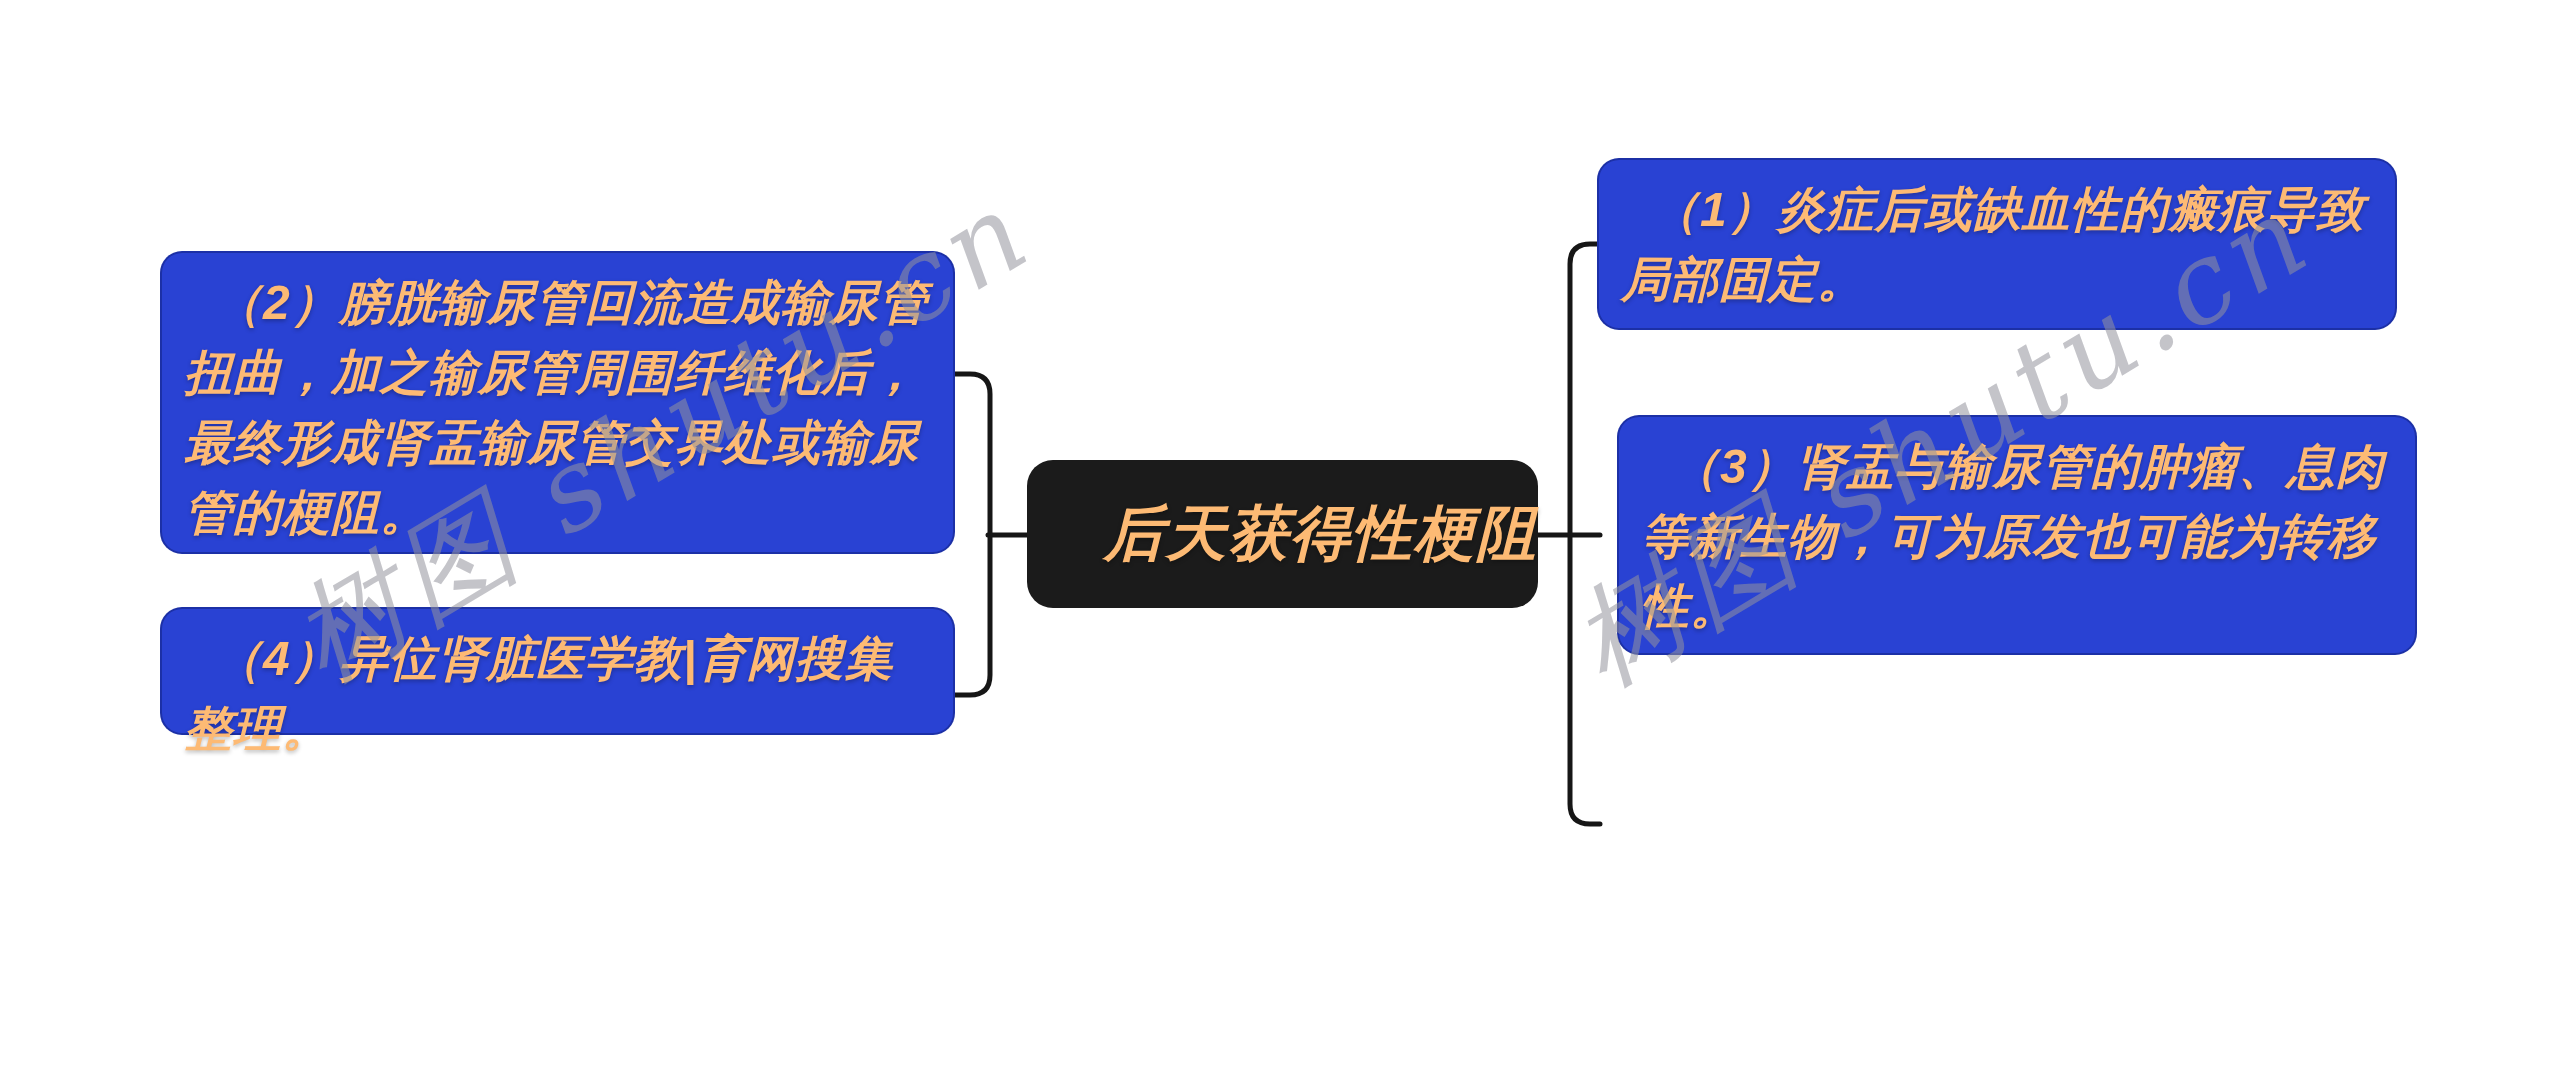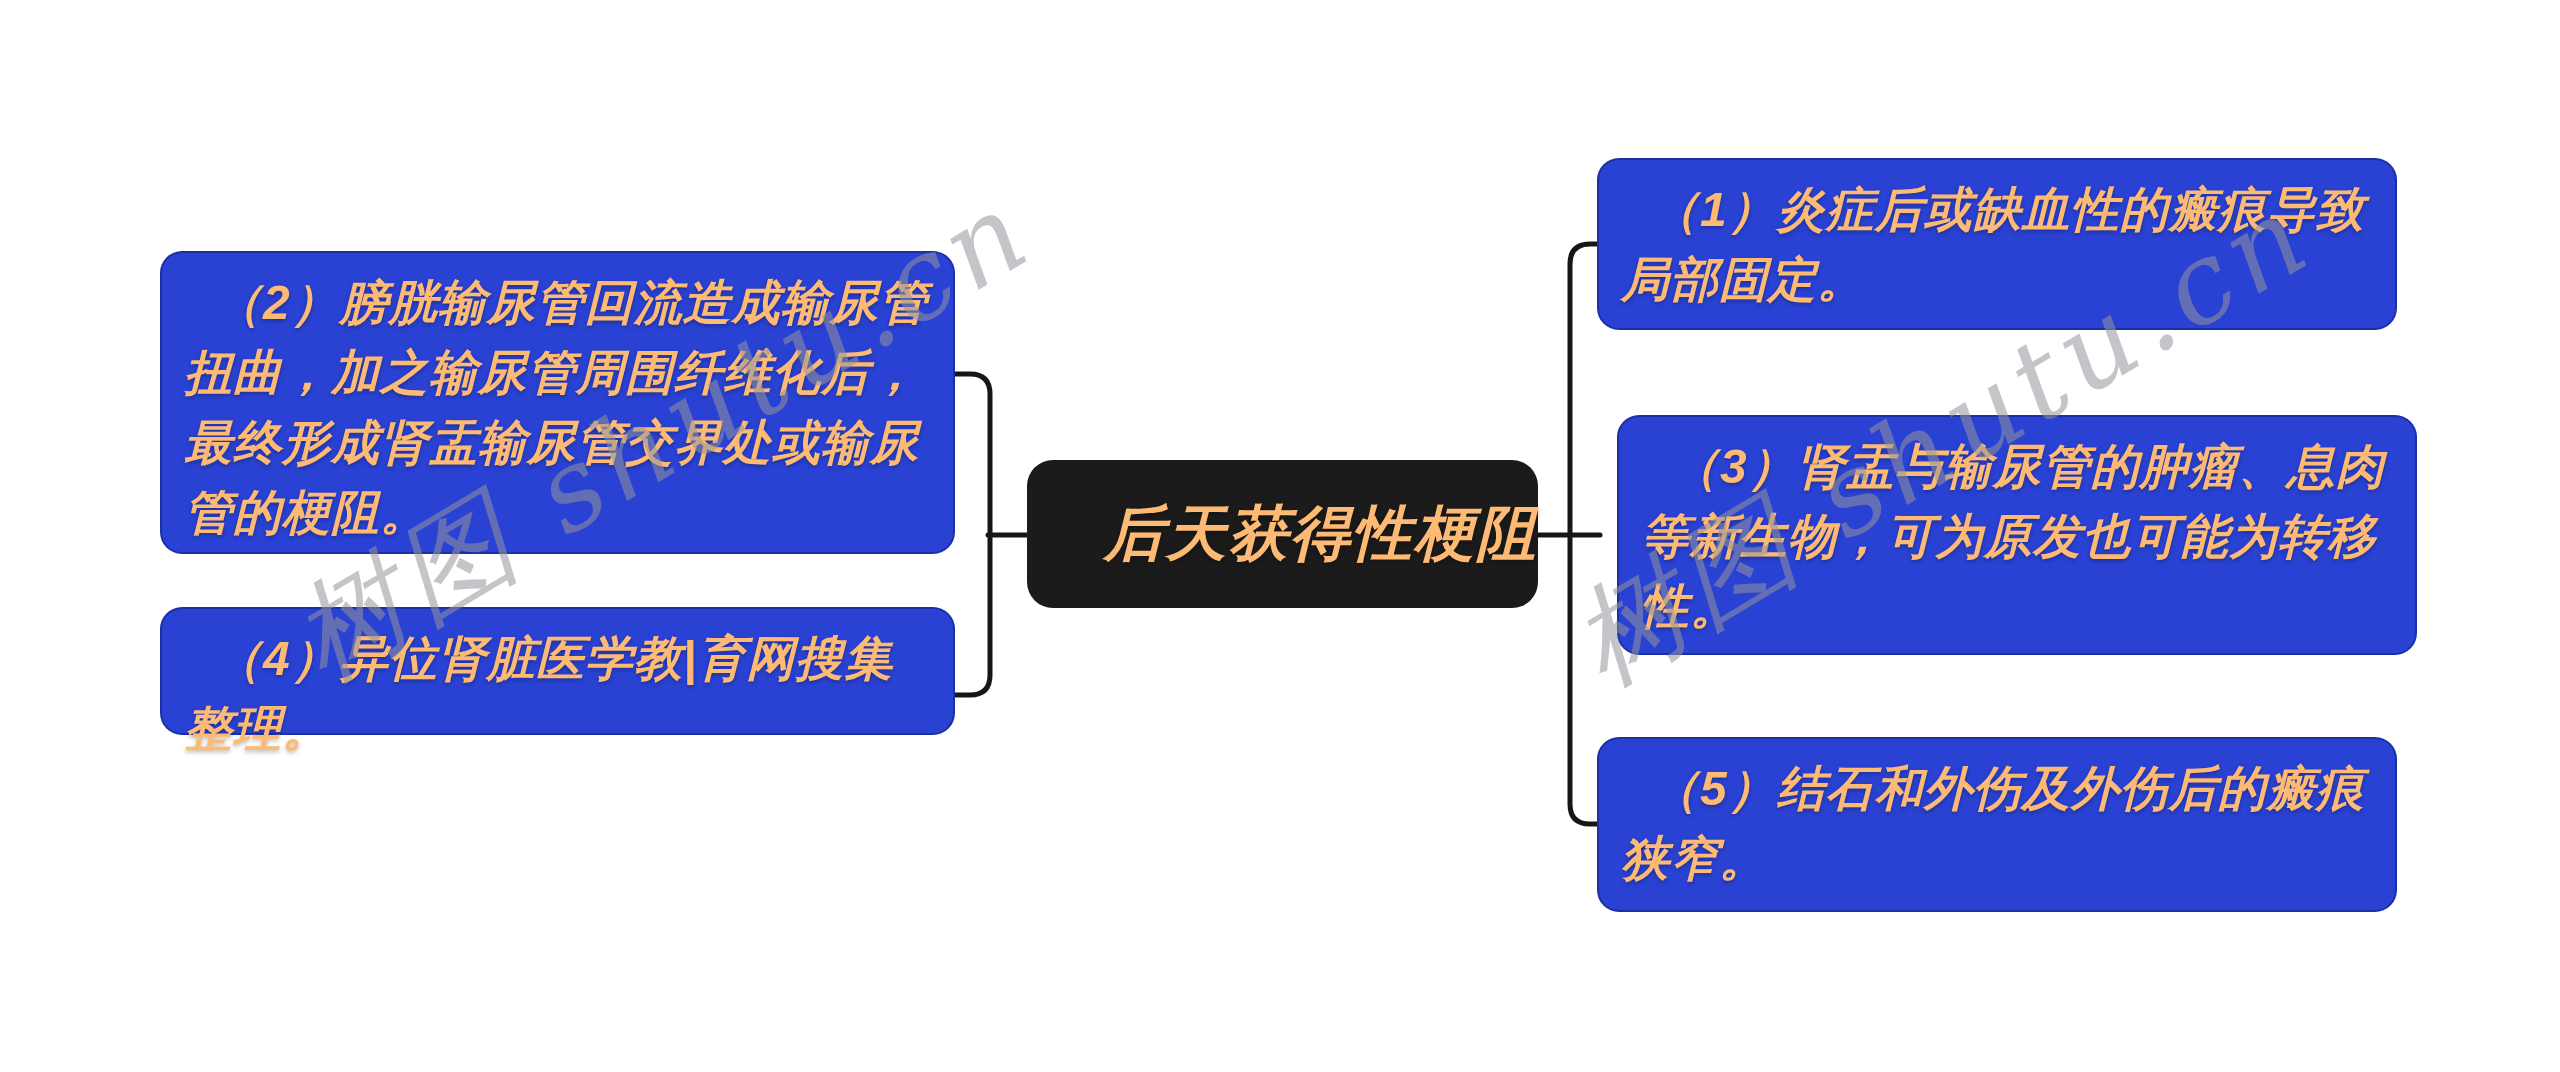--- a/index.html
+++ b/index.html
@@ -101,21 +101,18 @@
   </div>
 
   <div class="node branch" id="node-1">
     <span>（1）炎症后或缺血性的瘢痕导致局部固定。</span>
   </div>
 
   <div class="node branch" id="node-3">
     <span>（3）肾盂与输尿管的肿瘤、息肉等新生物，可为原发也可能为转移性。</span>
   </div>
 
-  <div class="node branch" id="node-5">
-    <span>（5）结石和外伤及外伤后的瘢痕狭窄。</span>
-  </div>
 
   <div class="watermark" id="watermark-left">树图 shutu.cn</div>
 
   <div class="watermark" id="watermark-right">树图 shutu.cn</div>
 
 </div>
 
 </body></html>

